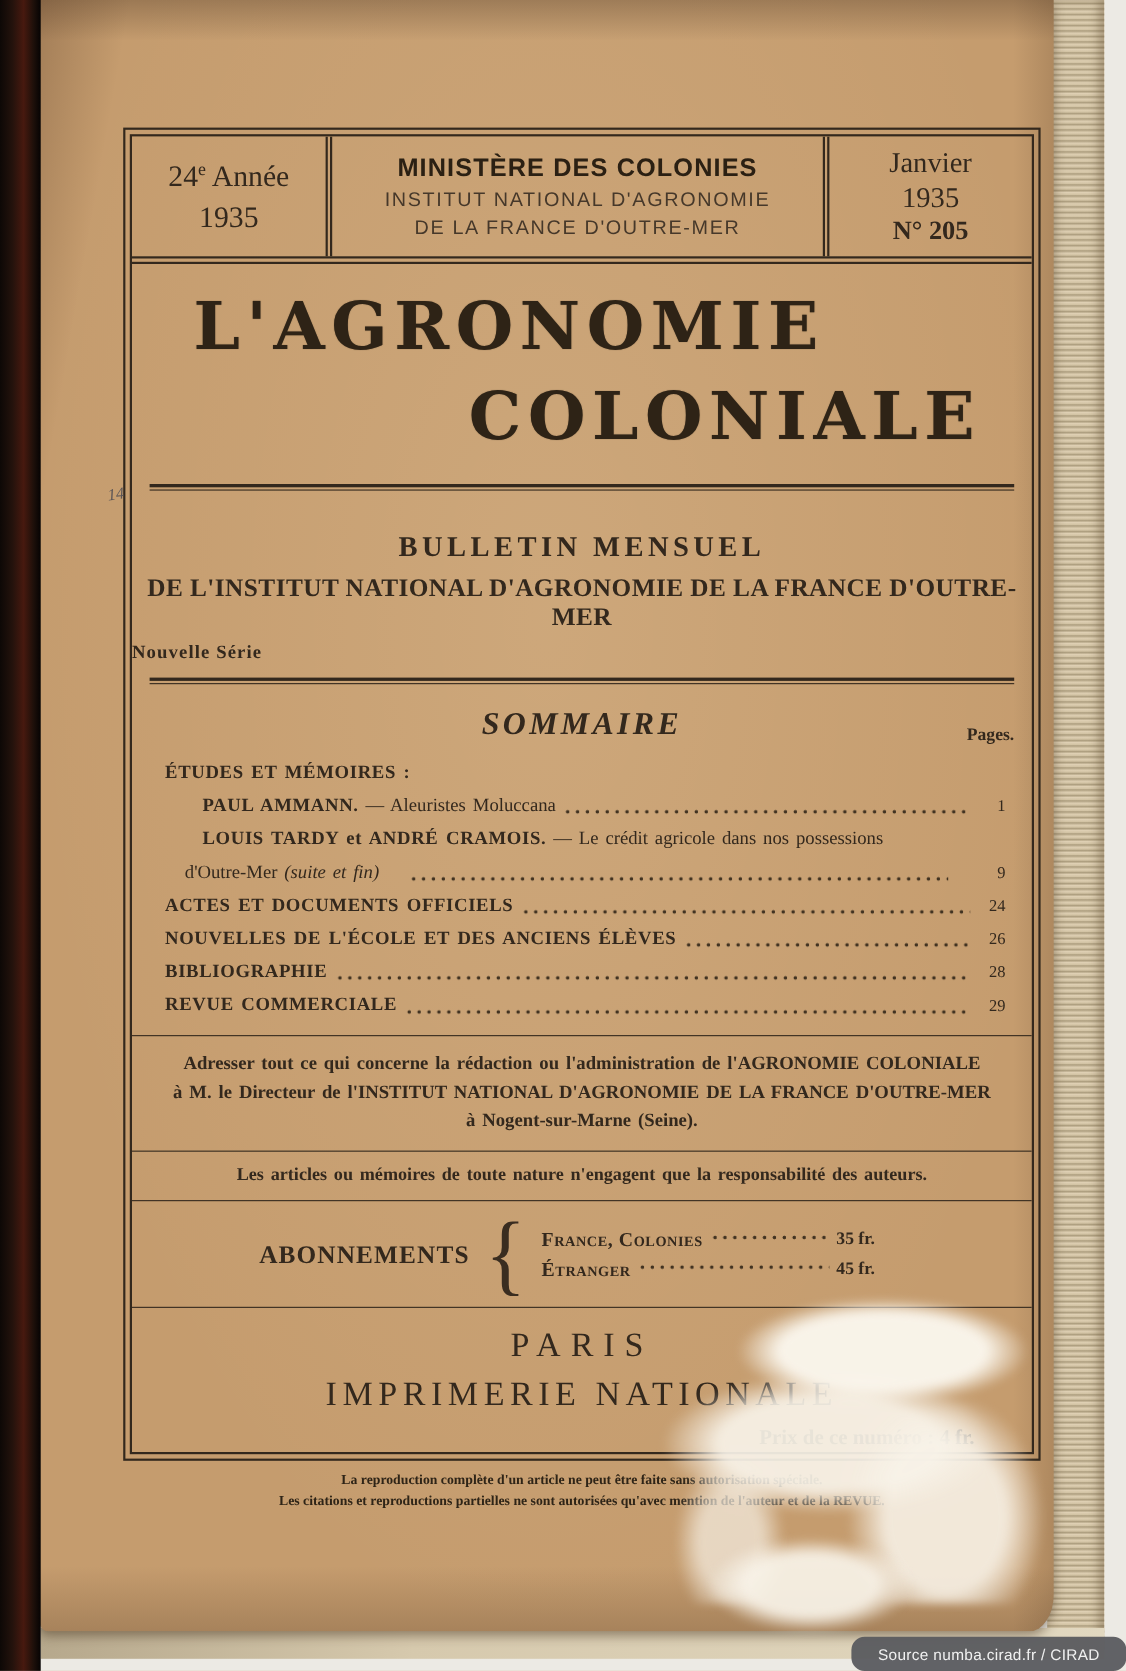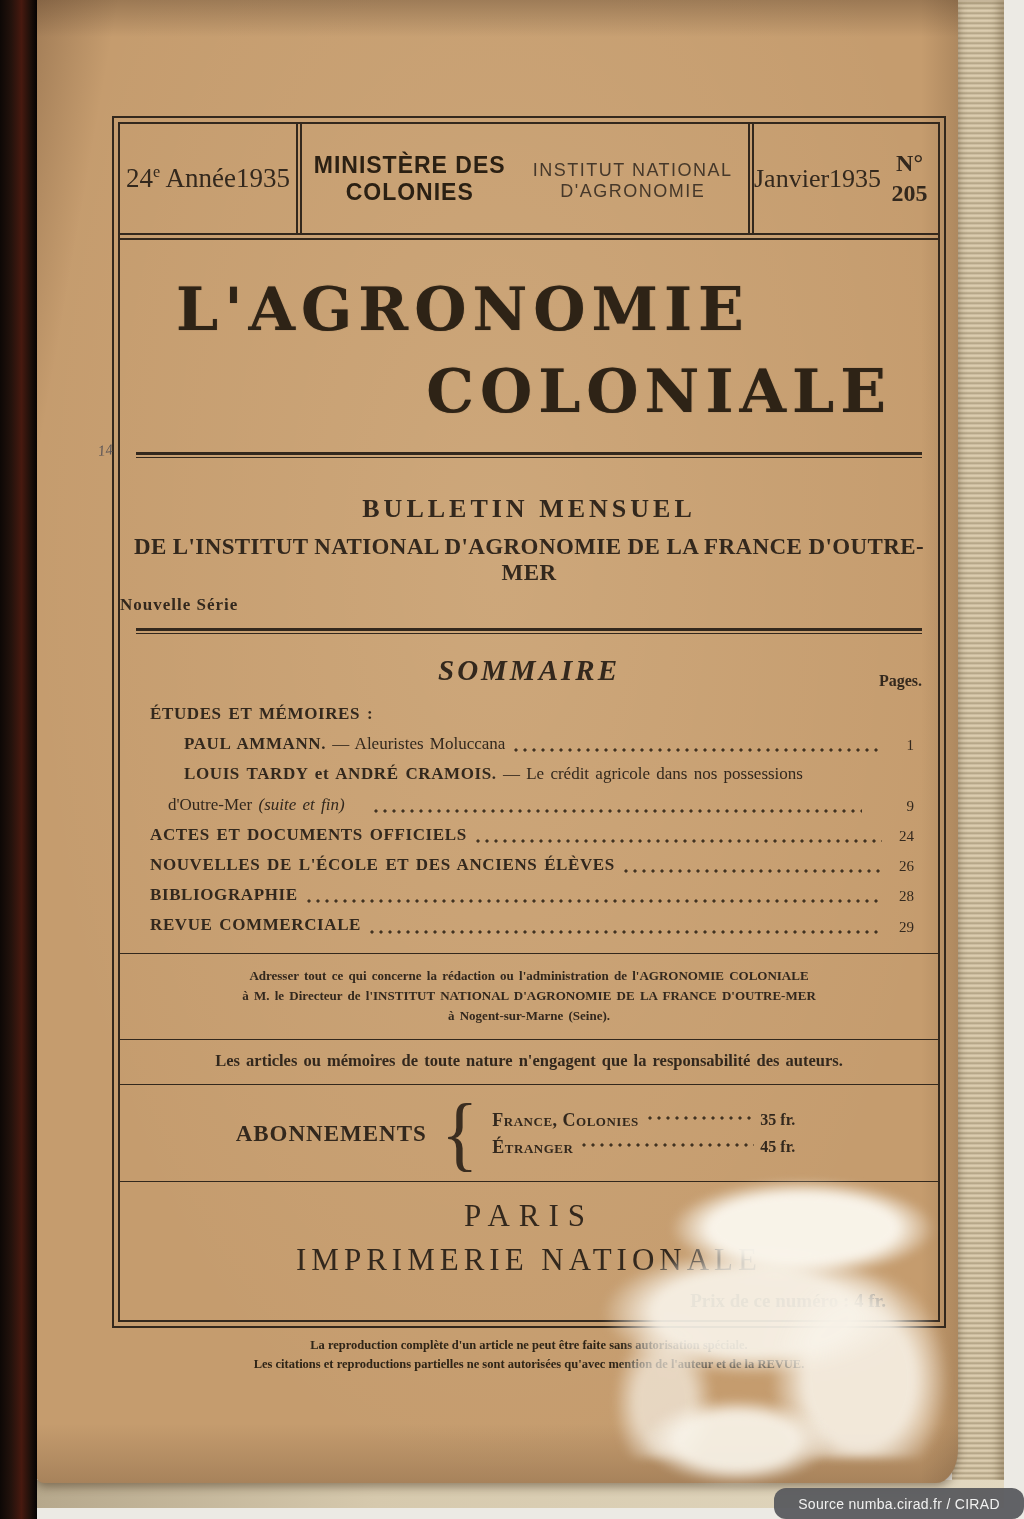--- a/index.html
+++ b/index.html
@@ -51,37 +51,37 @@
     border:2px solid var(--ink);padding:4px;
   }
   .frame-inner{
     width:100%;height:100%;
     border:2px solid var(--ink);
     overflow:hidden;
   }
 
   
   .masthead{display:flex;height:116px;border-bottom:7px double var(--ink);}
-  .mh-cell{display:flex;flex-direction:row;align-items:center;justify-content:center;text-align:center;}
+  .mh-cell{display:flex;flex-direction:column;align-items:center;justify-content:center;text-align:center;}
   .mh-left{width:176px;font-size:27px;line-height:1.35;}
   .mh-center{flex:1;border-left:6px double var(--ink);border-right:6px double var(--ink);
     font-family:"Liberation Sans","DejaVu Sans",sans-serif;}
   .mh-right{width:184px;font-size:26px;line-height:1.22;}
   .mh-ministry{font-size:23px;font-weight:bold;letter-spacing:1px;color:#2b2013;}
   .mh-inst{font-size:18px;letter-spacing:1.5px;color:var(--ink-soft);margin-top:5px;}
   .sup{font-size:.6em;vertical-align:super;}
   .issue-no{font-weight:bold;font-size:24px;}
 
   
   .title-line{
     font-family:"DejaVu Serif","Liberation Serif",serif;
     font-weight:bold;font-size:60px;letter-spacing:6px;color:#2e2316;
     text-shadow:0 0 1px rgba(46,35,22,.5);
   }
-  .title-1{margin-top:34px;padding-left:56px;text-align:left;}
+  .title-1{margin-top:22px;padding-left:56px;text-align:left;}
   .title-2{margin-top:12px;padding-right:46px;text-align:right;}
 
   
   .rule-db{border-top:3px solid var(--ink);border-bottom:1.4px solid var(--ink);height:6px;margin:0 16px;}
   .rule-th{border-top:1.6px solid var(--ink);height:0;}
 
   
   .sub1{margin-top:36px;text-align:center;font-weight:bold;font-size:26px;letter-spacing:4px;}
   .sub2{margin-top:10px;text-align:center;font-weight:bold;font-size:23px;letter-spacing:.4px;}
   .sub3{margin-top:9px;text-align:left;font-weight:bold;font-size:17px;letter-spacing:1px;}
@@ -98,21 +98,21 @@
   .ind1{padding-left:34px;}
   .ind2{padding-left:18px;gap:20px;}
   .leader{flex:1;height:6px;margin:0 6px 4px 8px;
     background-image:radial-gradient(circle at 3px 3px,rgba(50,38,24,.9) 1.3px,rgba(0,0,0,0) 1.9px);
     background-size:9px 6px;background-repeat:repeat-x;background-position:left bottom;}
   .toc-page{min-width:26px;text-align:right;font-size:15px;}
   .it{font-style:italic;}
   .r3{margin-top:14px;}
 
   
-  .address{margin-top:12px;text-align:center;font-weight:bold;font-size:13px;line-height:1.55;word-spacing:2px;}
+  .address{margin-top:12px;text-align:center;font-weight:bold;font-size:17px;line-height:1.55;word-spacing:2px;}
   .r4{margin-top:13px;}
   .disclaimer{margin-top:11px;text-align:center;font-weight:bold;font-size:16.5px;word-spacing:2px;}
   .r5{margin-top:13px;}
 
   
   .abo{margin-top:6px;display:flex;align-items:center;justify-content:center;gap:14px;height:86px;}
   .abo-label{font-weight:bold;font-size:23px;letter-spacing:1px;}
   .abo-brace{font-size:78px;font-weight:normal;line-height:.9;transform:scaleY(1.05);color:#3a2d20;}
   .abo-rows{width:330px;}
   .abo-row{display:flex;align-items:center;font-size:18px;}
@@ -171,20 +171,21 @@
         <div class="mh-cell mh-left">
           <div>
             <span>24</span><span class="sup">e</span>
             <span>Année</span>
           </div>
           <div>1935</div>
         </div>
         <div class="mh-cell mh-center">
           <div class="mh-ministry">MINISTÈRE DES COLONIES</div>
           <div class="mh-inst">INSTITUT NATIONAL D'AGRONOMIE</div>
+          <div class="mh-inst">DE LA FRANCE D'OUTRE-MER</div>
         </div>
         <div class="mh-cell mh-right">
           <div>Janvier</div>
           <div>1935</div>
           <div class="issue-no">N° 205</div>
         </div>
       </div>
 
       <div class="title-line title-1">L'AGRONOMIE</div>
       <div class="title-line title-2">COLONIALE</div>

